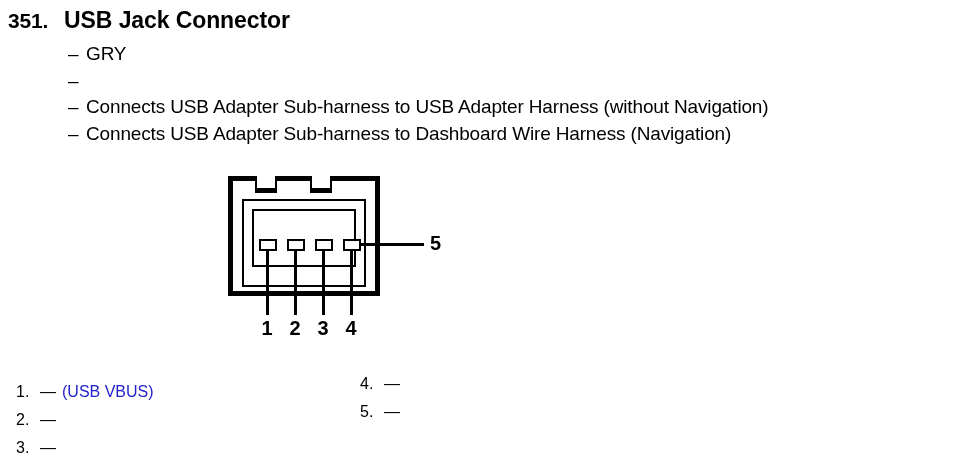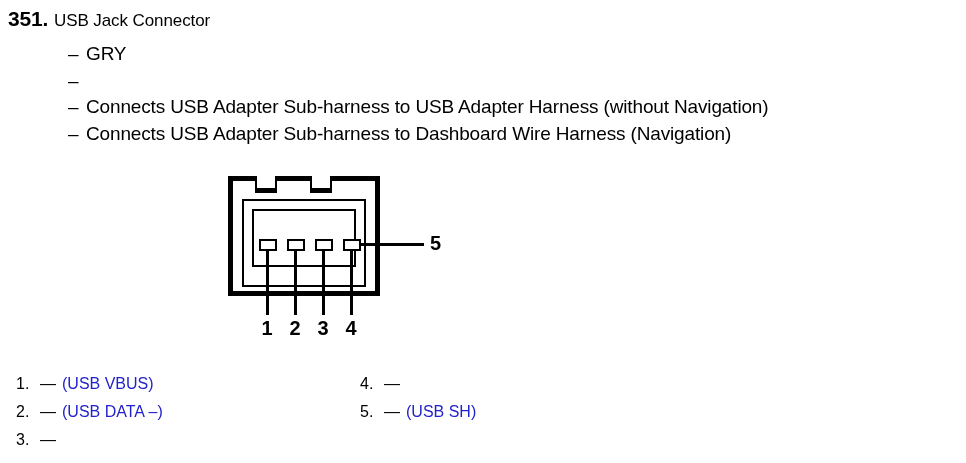--- a/index.html
+++ b/index.html
@@ -26,23 +26,23 @@
     display: flex;
     align-items: baseline;
     white-space: nowrap;
   }
   #header .num {
     font-size: 21px;
     font-weight: bold;
     letter-spacing: -0.2px;
   }
   #header .title {
-    font-size: 17px;
-    font-weight: normal;
-    margin-left: 6px;
+    font-size: 23px;
+    font-weight: bold;
+    margin-left: 16px;
     letter-spacing: -0.1px;
   }
 
   
   #bullets {
     position: absolute;
     left: 68px;
     top: 41px;
   }
   .bullet {
@@ -191,20 +191,21 @@
     flex: 0 0 24px;
     color: #000000;
   }
   .legend-row .lg-dash {
     width: 22px;
     flex: 0 0 22px;
     color: #000000;
   }
   .legend-row .lg-text {
     color: #2222cc;
+    margin-top: 8px;
   }
 </style>
 </head>
 <body>
 
 <div id="header">
   <span class="num">351.</span>
   <span class="title">USB Jack Connector</span>
 </div>
 
@@ -266,32 +267,30 @@
 <div id="legend">
   <div class="legend-col" id="legend-col-left">
     <div class="legend-row">
       <span class="lg-num">1.</span>
       <span class="lg-dash">—</span>
       <span class="lg-text">(USB VBUS)</span>
     </div>
     <div class="legend-row">
       <span class="lg-num">2.</span>
       <span class="lg-dash">—</span>
-      <span class="lg-text">(USB DATA –)</span>
     </div>
     <div class="legend-row">
       <span class="lg-num">3.</span>
       <span class="lg-dash">—</span>
     </div>
   </div>
 
   <div class="legend-col" id="legend-col-right">
     <div class="legend-row">
       <span class="lg-num">4.</span>
       <span class="lg-dash">—</span>
     </div>
     <div class="legend-row">
       <span class="lg-num">5.</span>
       <span class="lg-dash">—</span>
-      <span class="lg-text">(USB SH)</span>
     </div>
   </div>
 </div>
 
 </body></html>

